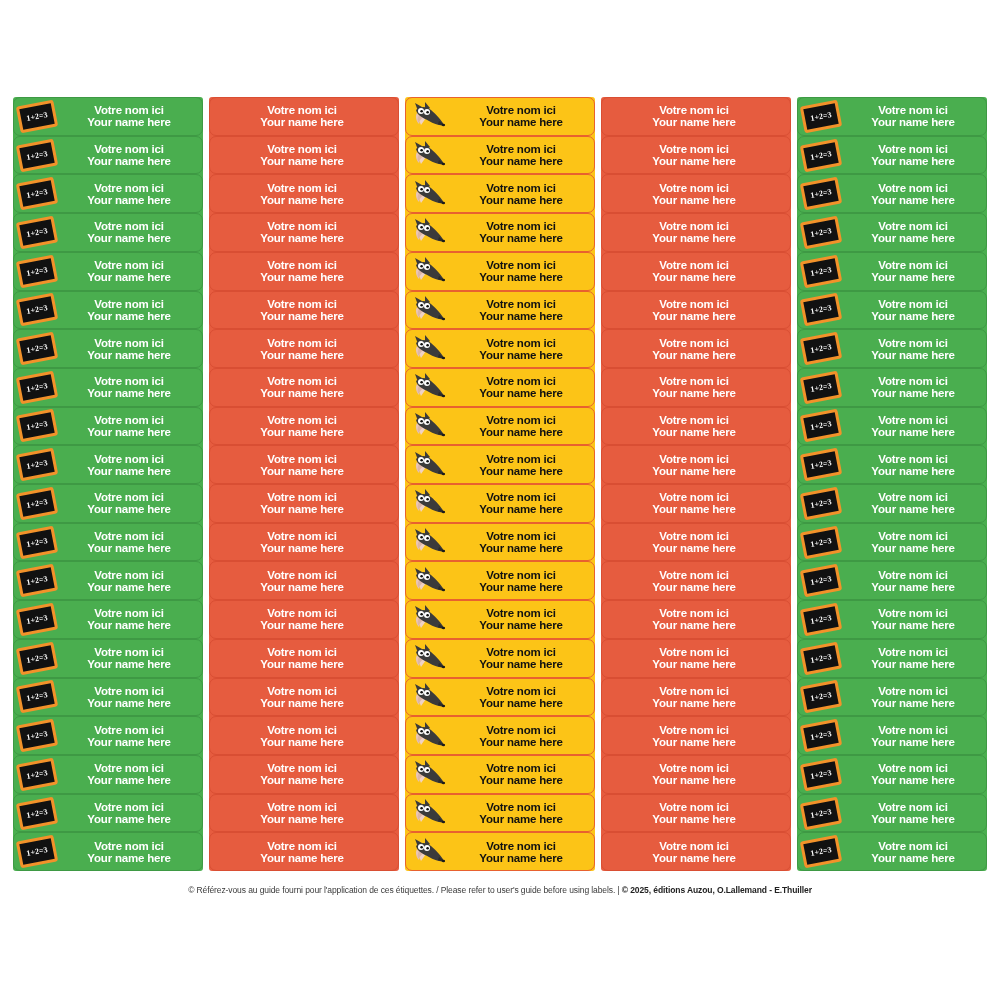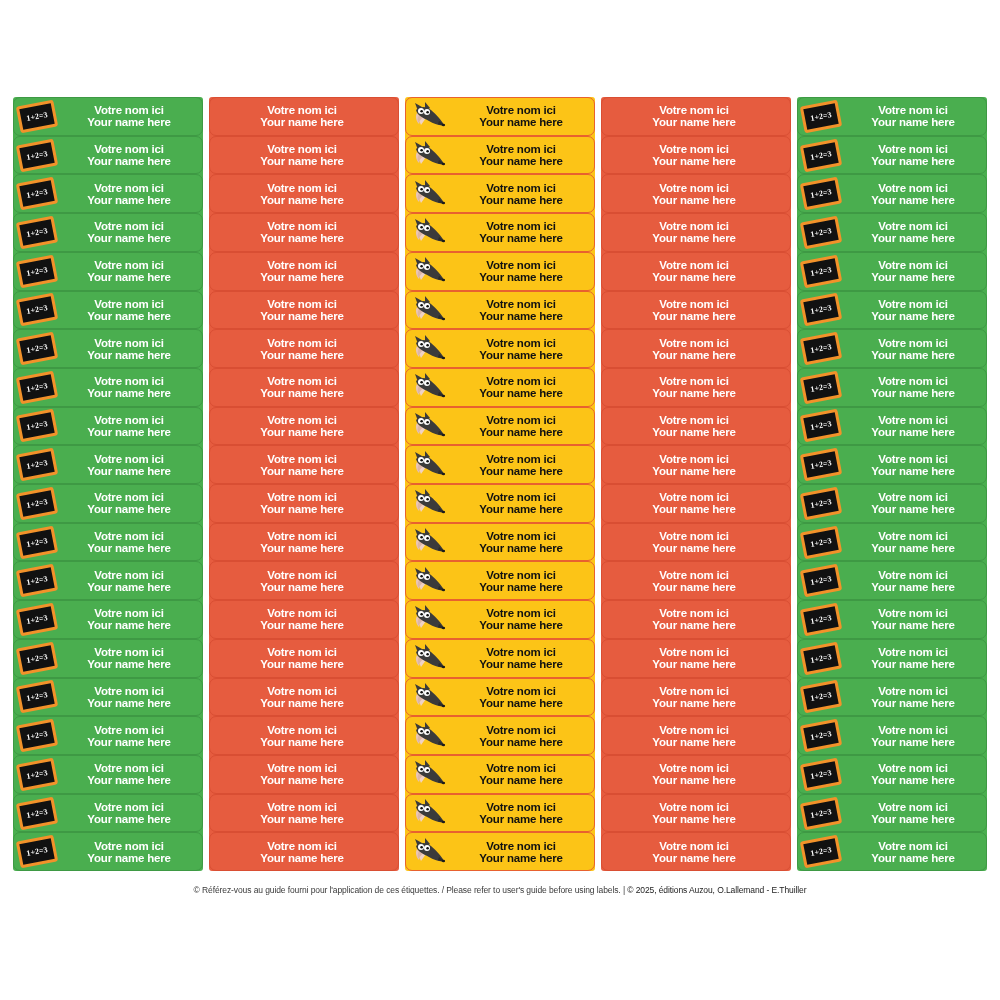--- a/index.html
+++ b/index.html
@@ -118,21 +118,21 @@
   #footer {
     position: absolute;
     left: 0;
     top: 885px;
     width: 1000px;
     text-align: center;
     font-size: 8.5px;
     color: #3a3a3a;
     letter-spacing: -0.1px;
   }
-  #footer .credit { font-weight: normal; color: #222222; }
+  #footer .credit { font-weight: bold; color: #222222; }
 </style>
 </head>
 <body>
 
 <div id="sheet">
 
   <div id="columns">
       <div class="label-column c-green" style="background: rgb(74, 174, 79);">
         <div class="label" style="border-color: rgb(62, 153, 68);">
           <div class="label-icon">

